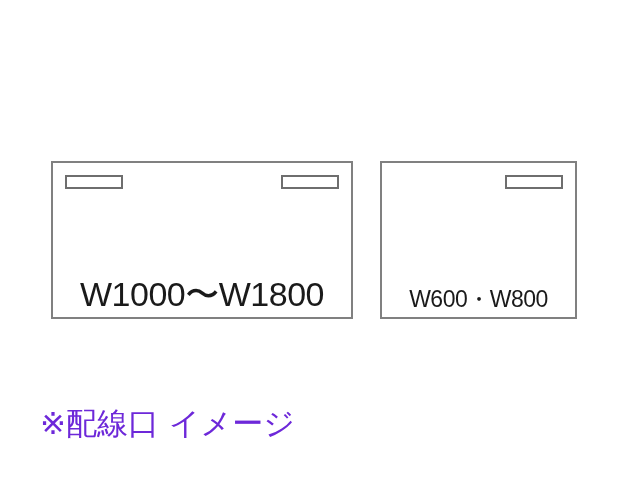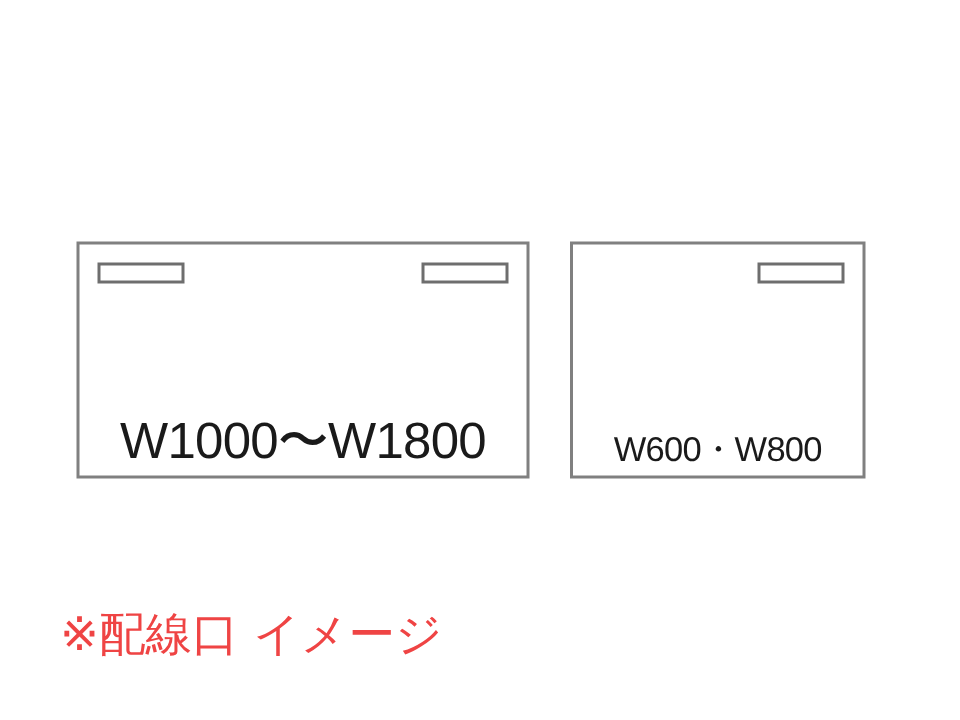--- a/index.html
+++ b/index.html
@@ -102,21 +102,21 @@
   }
 
   
   .caption {
     position: absolute;
     left: 40px;
     top: 404px;
     font-family: "DejaVu Sans", sans-serif;
     font-size: 31px;
     line-height: 1.25;
-    color: #ef4444;
+    color: #6d28d9;
     white-space: nowrap;
   }
 </style>
 </head>
 <body>
 
 <div id="diagram-canvas">
 
   <div class="panels-row">
 

